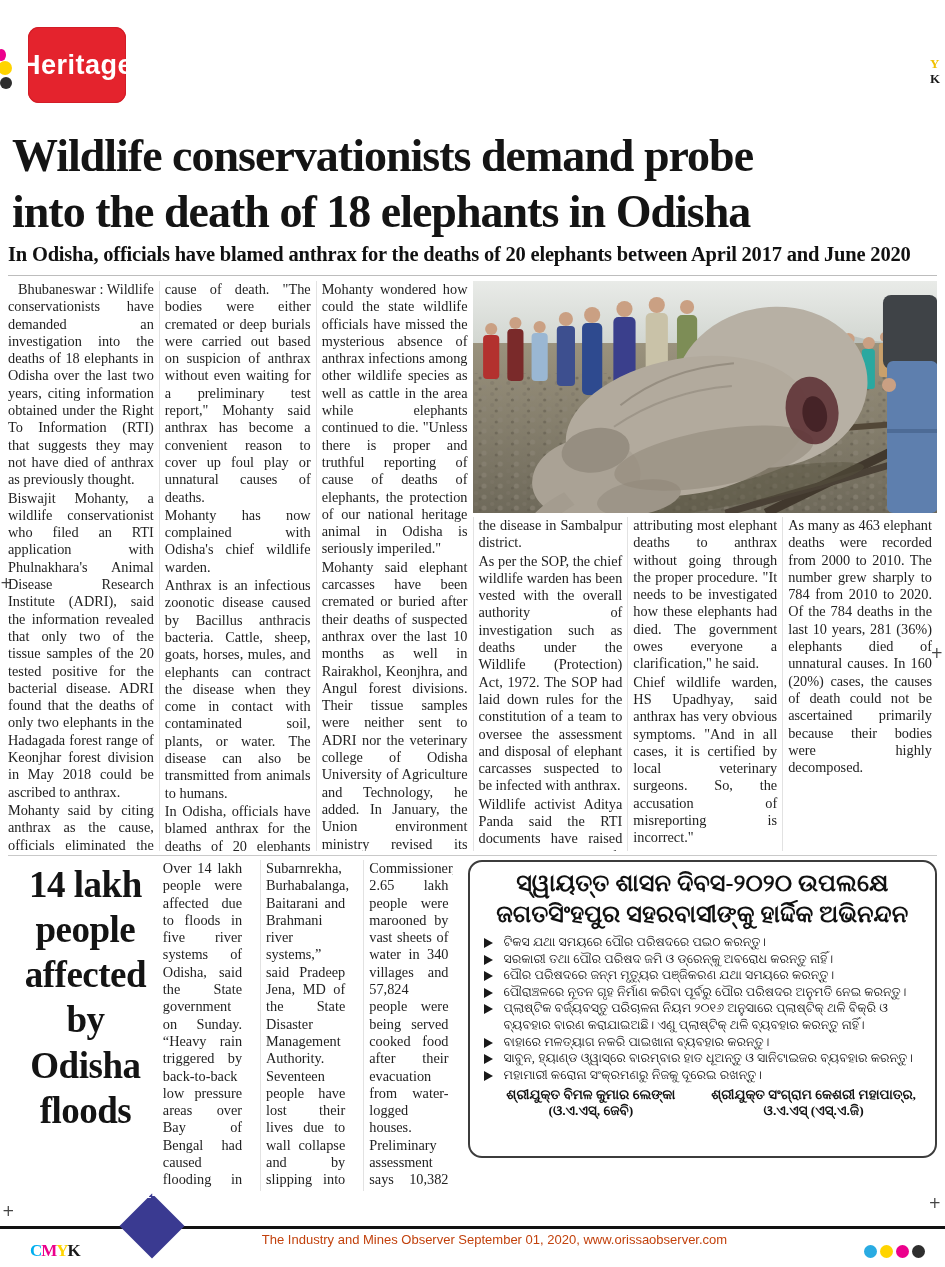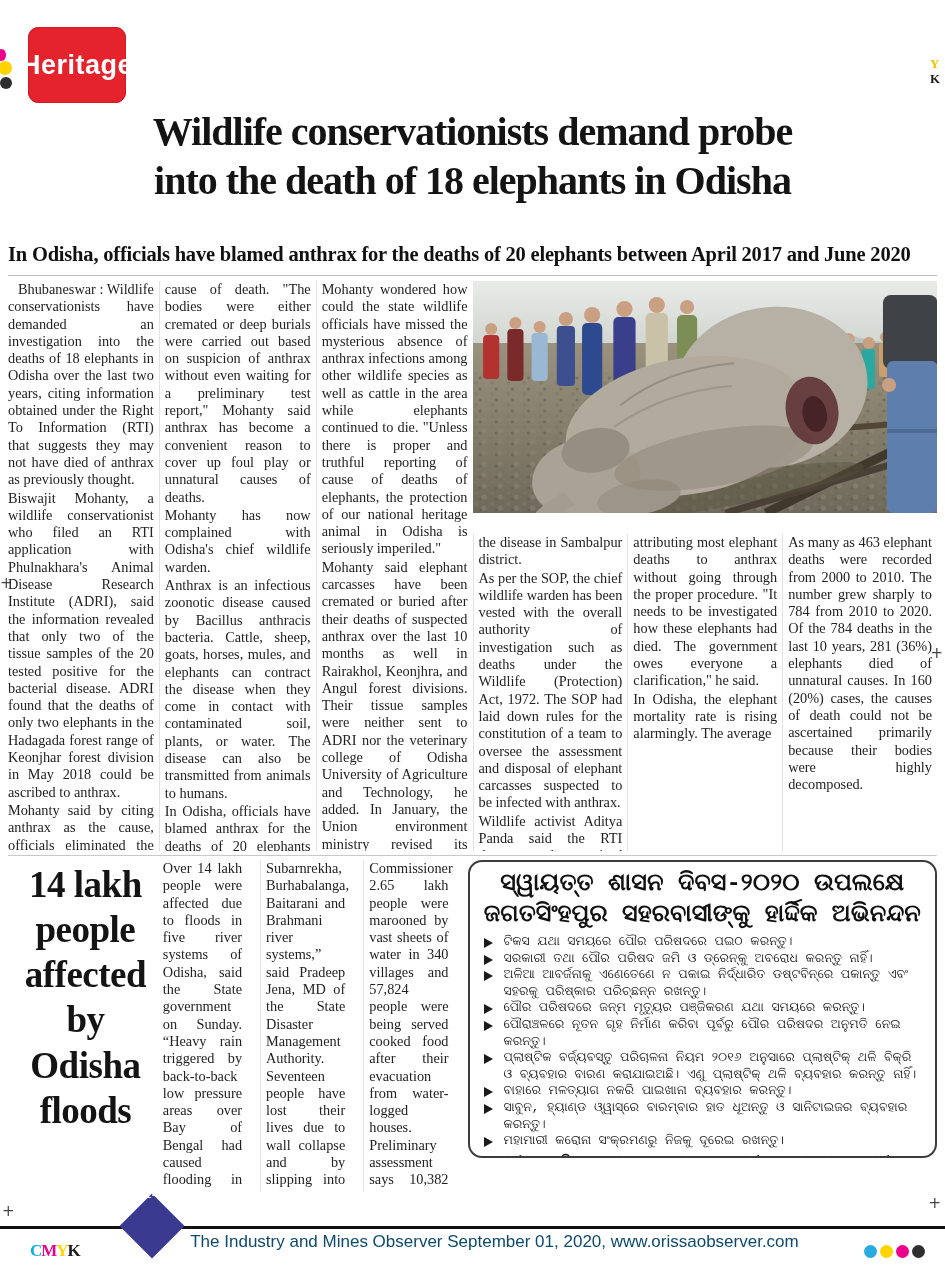--- a/index.html
+++ b/index.html
@@ -25,36 +25,36 @@
   .edge-dot.y { left:-2px; top:61px; width:14px; height:14px; background:#ffd400; }
   .edge-dot.k { left:0px;  top:77px; width:12px; height:12px; background:#2e2e2e; }
   .reg-right { position:absolute; right:5px; top:56px; text-align:left; line-height:15px;
     font-family:"Liberation Serif", serif; font-weight:bold; font-size:13px; }
   .reg-right .ry { color:#f0c000; }
   .reg-right .rk { color:#1a1a1a; }
   .cropmark { position:absolute; color:#444; font-family:"DejaVu Sans", sans-serif;
     font-size:15px; line-height:10px; }
   
   .headline {
-    position:absolute; left:12px; right:12px; top:108px; text-align:center;
-    font-weight:bold; font-size:40px; line-height:1.22; letter-spacing:-1px; color:#141414;
+    position:absolute; left:12px; right:12px; top:128px; text-align:left;
+    font-weight:bold; font-size:46px; line-height:1.22; letter-spacing:-1px; color:#141414;
   }
   .subheadline {
     position:absolute; left:8px; right:8px; top:243px;
     font-weight:bold; font-size:20.5px; letter-spacing:-0.2px; color:#111;
   }
   .head-rule { position:absolute; left:8px; right:8px; top:275px; border-top:1px solid #bdbdbd; }
   
   .a1-body {
     position:absolute; left:8px; right:8px; top:281px; height:570px;
     display:flex;
   }
   .group { flex:1 1 0; display:flex; min-width:0; }
   .group-right { flex-direction:column; }
-  .subcols { display:flex; flex:1 1 0; min-height:0; margin-top:21px; }
+  .subcols { display:flex; flex:1 1 0; min-height:0; margin-top:4px; }
   .col {
     flex:1 1 0; min-width:0; padding:0 5px; overflow:hidden;
     border-left:1px solid #e2e2e2;
     font-size:14.3px; line-height:17.3px; text-align:justify; color:#222;
   }
   .group-left .col:first-child { border-left:none; padding-left:0; }
   .col p { margin:0 0 1px 0; }
   .col p.lead { text-indent:10px; }
   
   .photo {
@@ -69,21 +69,21 @@
   .flood { flex:1 1 0; display:flex; flex-direction:row; min-width:0; }
   .flood-headline {
     text-align:center; font-weight:bold; font-size:37px; line-height:1.22;
     letter-spacing:-0.5px; color:#141414; padding:2px 0 6px 0;
   }
   .flood-cols { display:flex; flex:1 1 0; min-height:0;gap:13px; }
   
   .notice {
     flex:1 1 0; min-width:0; border:2px solid #3c3c3c; border-radius:14px;
     padding:6px 10px 4px 10px; overflow:hidden; height:298px;
-    font-family:Liberation Mono, monospace;
+    font-family:Liberation Serif, serif;
   }
   .notice-title { text-align:center; font-weight:bold; font-size:24px; line-height:31px; color:#111; }
   .notice-items { list-style:none; margin-top:4px; }
   .notice-items li {
     position:relative; padding-left:24px; font-size:12.6px; line-height:16.6px; color:#1a1a1a;
   }
   .arrow-bullet {
     position:absolute; left:4px; top:4px; width:0; height:0;
     border-left:9px solid #1a1a1a; border-top:5px solid transparent; border-bottom:5px solid transparent;
   }
@@ -96,21 +96,21 @@
     position:absolute; left:129px; top:1203px; width:46px; height:46px;
     background:#3a3a91; transform:rotate(45deg);
   }
   .page-num {
     position:absolute; left:129px; top:1169px; width:46px; height:46px;
     display:flex; align-items:center; justify-content:center;
     color:#fff; font-family:"Liberation Serif", serif; font-size:19px; font-weight:bold;
   }
   .footer-text {
     position:absolute; left:0; right:0; top:1232px; text-align:center;
-    font-family:"Liberation Sans", sans-serif; font-size:17px; color:#0c4a6e;margin-left:44px;
+    font-family:"Liberation Sans", sans-serif; font-size:13px; color:#c2410c;margin-left:44px;
   }
   .cmyk {
     position:absolute; left:30px; top:1241px;
     font-family:"Liberation Serif", serif; font-weight:bold; font-size:17px; letter-spacing:-1px;
   }
   .cmyk b:nth-child(1){color:#00aeef;} .cmyk b:nth-child(2){color:#ec008c;}
   .cmyk b:nth-child(3){color:#ffd400;} .cmyk b:nth-child(4){color:#1a1a1a;}
   .color-dots { position:absolute; right:20px; top:1245px; display:flex; gap:3px; }
   .color-dots i { width:13px; height:13px; border-radius:50%; display:block; }
   .dot-cyan{background:#29abe2;} .dot-yellow{background:#ffd400;}
@@ -242,20 +242,21 @@
         </svg>
       </div>
       <div class="subcols">
         <div class="col">
           <p>the disease in Sambalpur district.</p>
           <p>As per the SOP, the chief wildlife warden has been vested with the overall authority of investigation such as deaths under the Wildlife (Protection) Act, 1972. The SOP had laid down rules for the constitution of a team to oversee the assessment and disposal of elephant carcasses suspected to be infected with anthrax.</p>
           <p>Wildlife activist Aditya Panda said the RTI documents have raised questions on the wildlife authorities' attempts of</p>
         </div>
         <div class="col">
           <p>attributing most elephant deaths to anthrax without going through the proper procedure. "It needs to be investigated how these elephants had died. The government owes everyone a clarification," he said.</p>
+          <p>Chief wildlife warden, HS Upadhyay, said anthrax has very obvious symptoms. "And in all cases, it is certified by local veterinary surgeons. So, the accusation of misreporting is incorrect."</p>
           <p>In Odisha, the elephant mortality rate is rising alarmingly. The average</p>
         </div>
         <div class="col">
           <p><span>As many as 463 elephant deaths were recorded from 2000 to 2010. The number grew sharply to 784 from 2010 to 2020. Of the 784 deaths in the last 10 years, 281 (36%) elephants died of unnatural causes. In 160 (20%) cases, the causes of death could not be ascertained primarily because their bodies were highly decomposed.</span></p>
         </div>
       </div>
     </div>
   </div>
 
   <div class="bottom">
@@ -280,21 +281,20 @@
     </div>
 
     <div class="notice">
       <div class="notice-title">
         <div>ସ୍ୱାୟତ୍ତ ଶାସନ ଦିବସ-୨୦୨୦ ଉପଲକ୍ଷେ</div>
         <div>ଜଗତସିଂହପୁର ସହରବାସୀଙ୍କୁ ହାର୍ଦ୍ଦିକ ଅଭିନନ୍ଦନ</div>
       </div>
       <ul class="notice-items">
         <li><i class="arrow-bullet"></i><span>ଟିକସ ଯଥା ସମୟରେ ପୌର ପରିଷଦରେ ପଇଠ କରନ୍ତୁ।</span></li>
         <li><i class="arrow-bullet"></i><span>ସରକାରୀ ତଥା ପୌର ପରିଷଦ ଜମି ଓ ଡ୍ରେନ୍‌କୁ ଅବରୋଧ କରନ୍ତୁ ନାହିଁ।</span></li>
-        <li><i class="arrow-bullet"></i><span>ଅଳିଆ ଆବର୍ଜନାକୁ ଏଣେତେଣେ ନ ପକାଇ ନିର୍ଦ୍ଧାରିତ ଡଷ୍ଟବିନ୍‌ରେ ପକାନ୍ତୁ ଏବଂ ସହରକୁ ପରିଷ୍କାର ପରିଚ୍ଛନ୍ନ ରଖନ୍ତୁ।</span></li>
         <li><i class="arrow-bullet"></i><span>ପୌର ପରିଷଦରେ ଜନ୍ମ ମୃତ୍ୟୁର ପଞ୍ଜିକରଣ ଯଥା ସମୟରେ କରନ୍ତୁ।</span></li>
         <li><i class="arrow-bullet"></i><span>ପୌରାଞ୍ଚଳରେ ନୂତନ ଗୃହ ନିର୍ମାଣ କରିବା ପୂର୍ବରୁ ପୌର ପରିଷଦର ଅନୁମତି ନେଇ କରନ୍ତୁ।</span></li>
         <li><i class="arrow-bullet"></i><span>ପ୍ଲାଷ୍ଟିକ ବର୍ଜ୍ୟବସ୍ତୁ ପରିଚାଳନା ନିୟମ ୨୦୧୬ ଅନୁସାରେ ପ୍ଲାଷ୍ଟିକ୍ ଥଳି ବିକ୍ରି ଓ ବ୍ୟବହାର ବାରଣ କରାଯାଇଅଛି। ଏଣୁ ପ୍ଲାଷ୍ଟିକ୍ ଥଳି ବ୍ୟବହାର କରନ୍ତୁ ନାହିଁ।</span></li>
         <li><i class="arrow-bullet"></i><span>ବାହାରେ ମଳତ୍ୟାଗ ନକରି ପାଇଖାନା ବ୍ୟବହାର କରନ୍ତୁ।</span></li>
         <li><i class="arrow-bullet"></i><span>ସାବୁନ, ହ୍ୟାଣ୍ଡ ଓ୍ୱାସ୍‌ରେ ବାରମ୍ବାର ହାତ ଧୂଅନ୍ତୁ ଓ ସାନିଟାଇଜର ବ୍ୟବହାର କରନ୍ତୁ।</span></li>
         <li><i class="arrow-bullet"></i><span>ମହାମାରୀ କରୋନା ସଂକ୍ରମଣରୁ ନିଜକୁ ଦୂରେଇ ରଖନ୍ତୁ।</span></li>
       </ul>
       <div class="signatures">
         <div class="sig">
           <div class="name">ଶ୍ରୀଯୁକ୍ତ ବିମଳ କୁମାର ଲେଙ୍କା (ଓ.ଏ.ଏସ୍, ଜେବି)</div>

